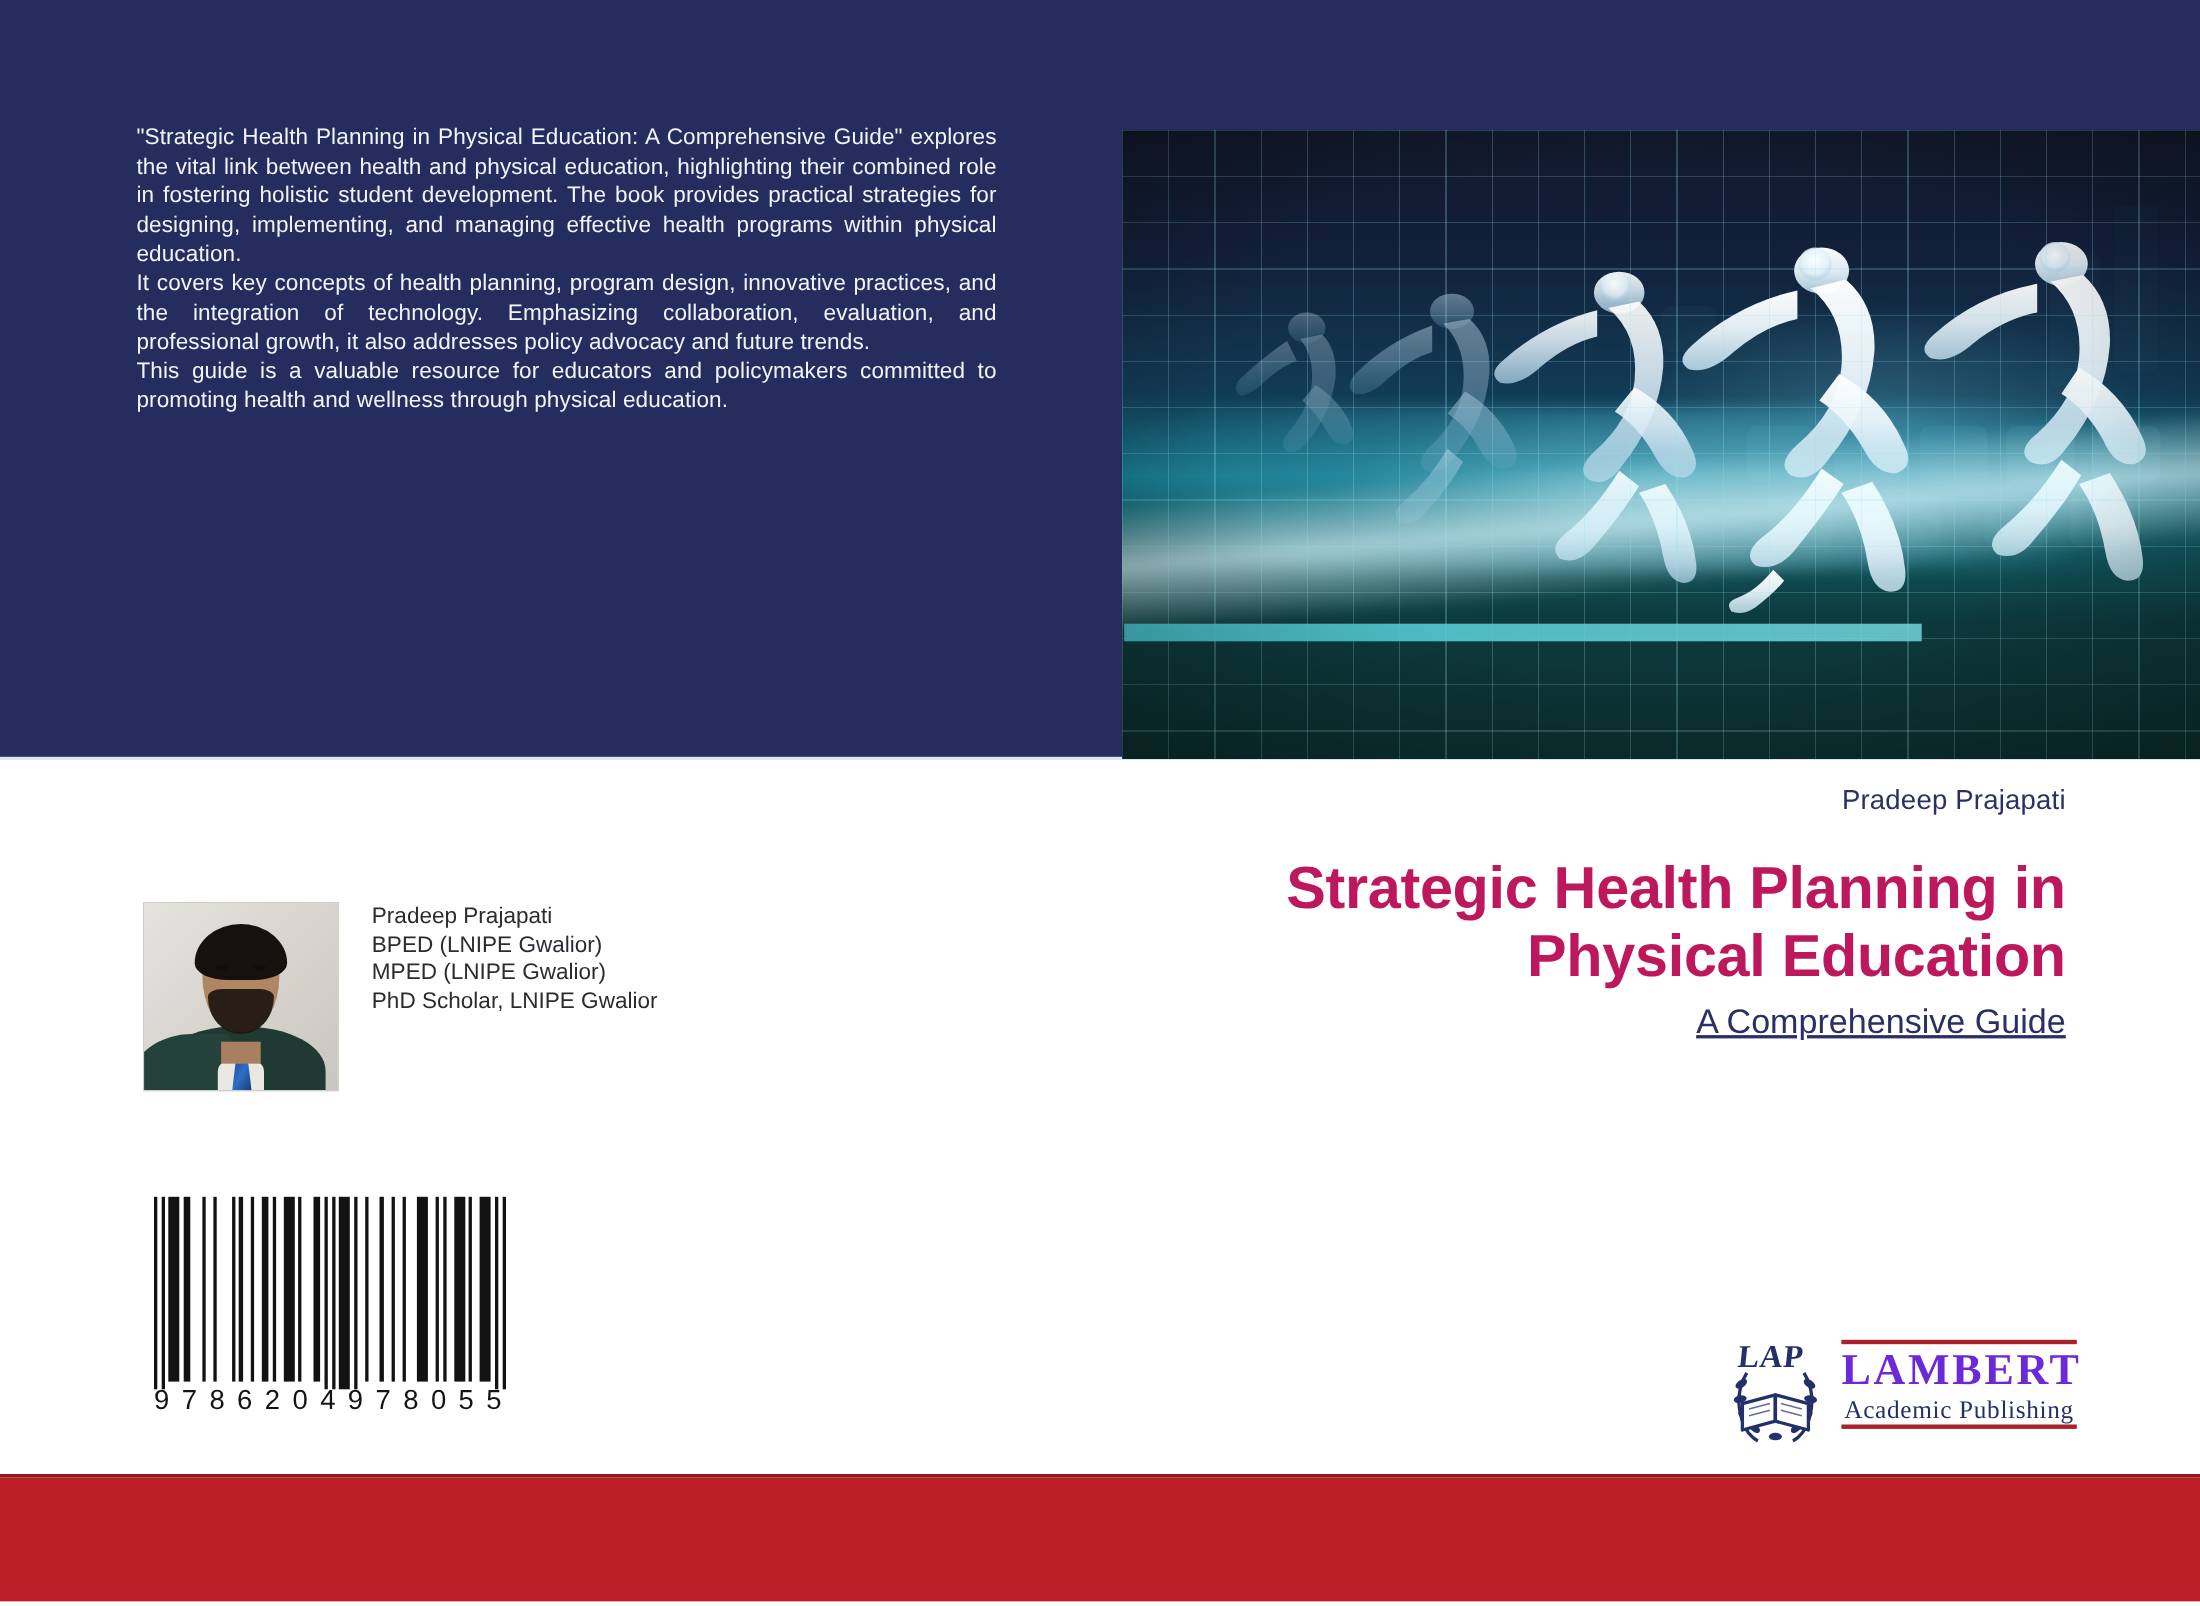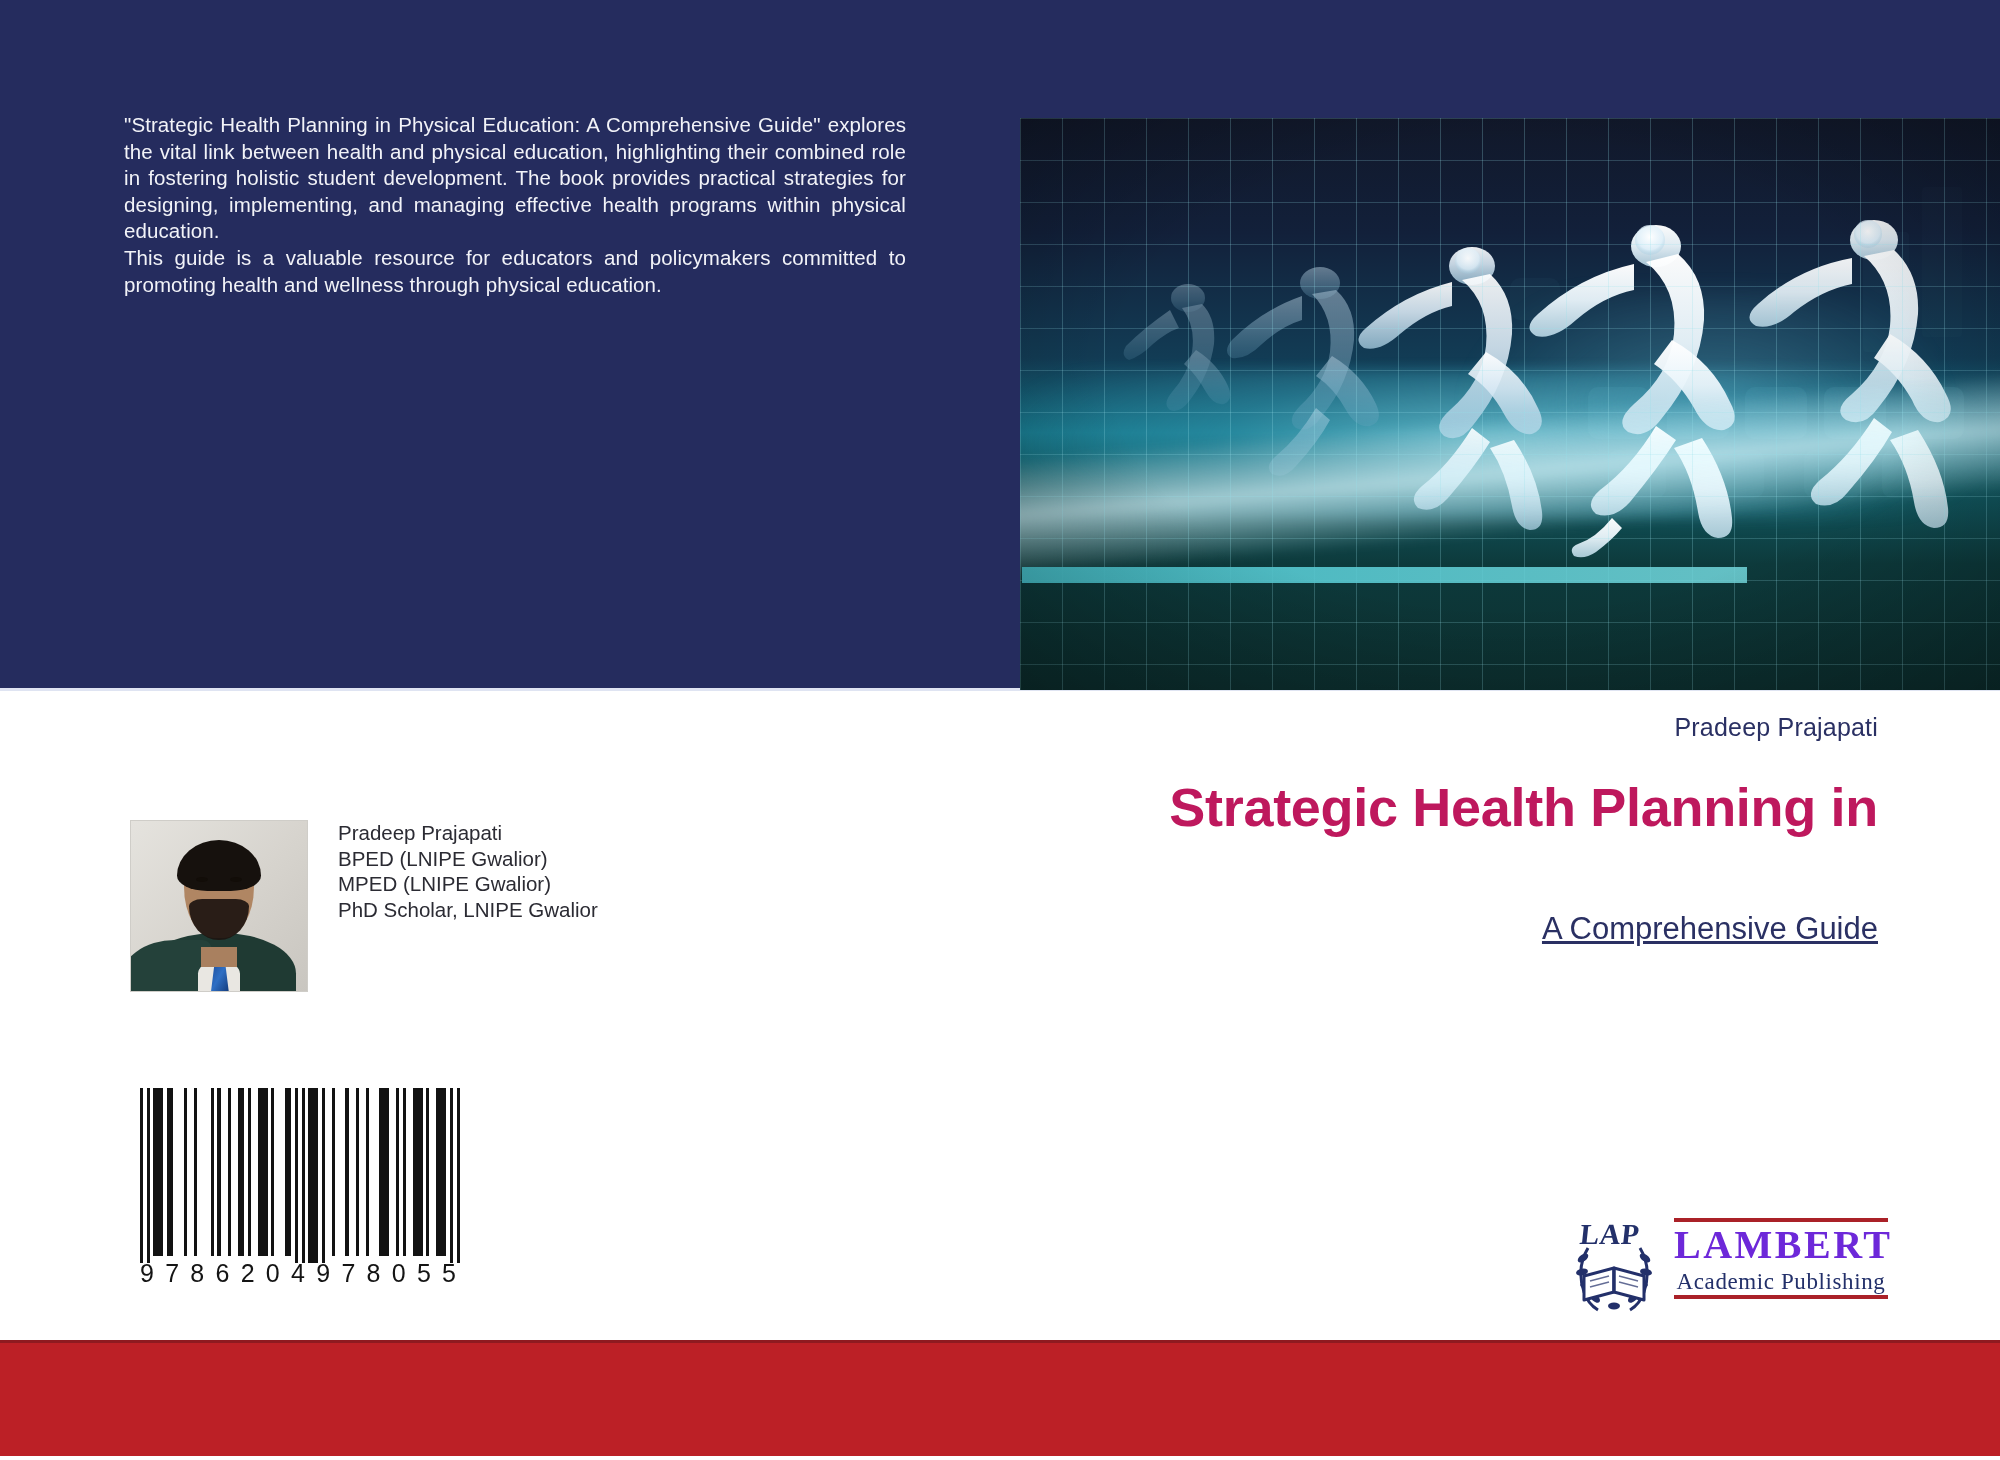--- a/index.html
+++ b/index.html
@@ -238,20 +238,21 @@
   }
 </style>
 </head>
 <body>
 
 <div class="top-band"></div>
 <div class="band-underline"></div>
 
 <div class="blurb">
   <p>"Strategic Health Planning in Physical Education: A Comprehensive Guide" explores the vital link between health and physical education, highlighting their combined role in fostering holistic student development. The book provides practical strategies for designing, implementing, and managing effective health programs within physical education.</p>
+  <p>It covers key concepts of health planning, program design, innovative practices, and the integration of technology. Emphasizing collaboration, evaluation, and professional growth, it also addresses policy advocacy and future trends.</p>
   <p>This guide is a valuable resource for educators and policymakers committed to promoting health and wellness through physical education.</p>
 </div>
 
 <div class="artwork">
   <div class="art-base"></div>
   <div class="art-blocks">
     <i style="left:58%;top:47%;width:62px;height:52px;"></i>
     <i style="left:66%;top:47%;width:62px;height:52px;"></i>
     <i style="left:74%;top:47%;width:62px;height:52px;"></i>
     <i style="left:82%;top:47%;width:62px;height:52px;"></i>
@@ -341,20 +342,21 @@
   <div class="art-sweep"></div>
   <div class="art-grid-v"></div>
   <div class="art-grid-h"></div>
   <div class="art-bar"></div>
   <div class="art-vignette"></div>
 </div>
 
 <div class="front-author">Pradeep Prajapati</div>
 <div class="front-title">
   <div>Strategic Health Planning in</div>
+  <div>Physical Education</div>
 </div>
 <div class="front-subtitle">A Comprehensive Guide</div>
 
 <div class="author-photo">
   <div class="ph-bg"></div>
   <div class="ph-jacket"></div>
   <div class="ph-jacket2"></div>
   <div class="ph-shirt"></div>
   <div class="ph-tie"></div>
   <div class="ph-neck"></div>

